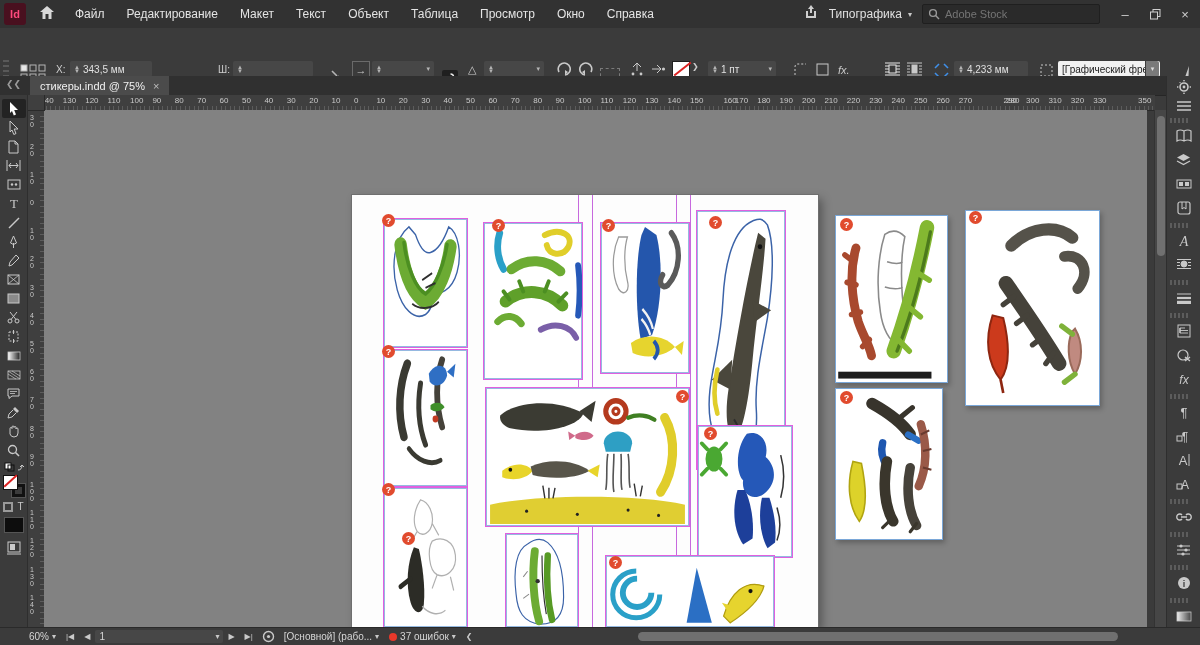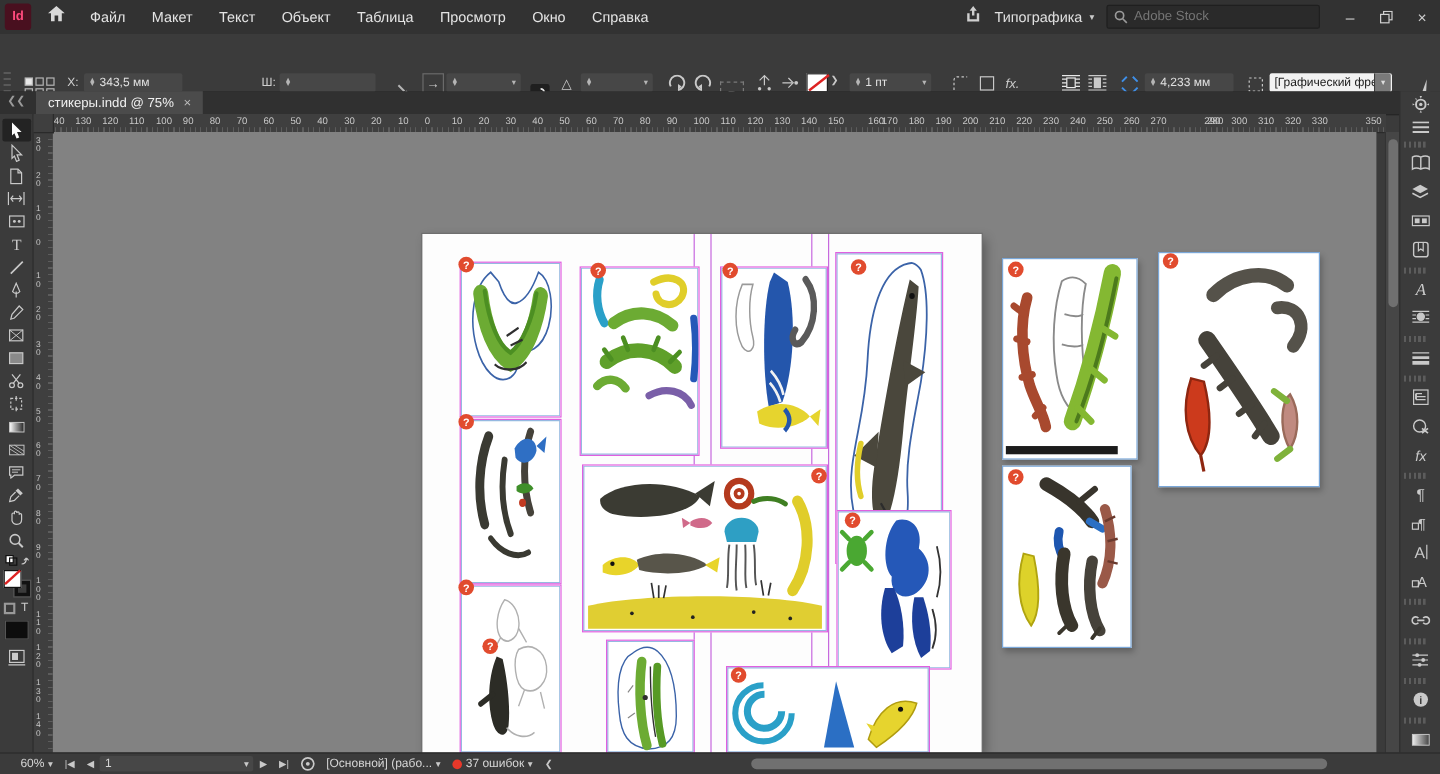--- a/index.html
+++ b/index.html
@@ -94,20 +94,21 @@
 
   <div id="menubar">
     <div id="id-logo">Id</div>
     <span id="home-icon">
       <svg width="14" height="13" viewBox="0 0 14 13">
           <path d="M7 0 L14 6 H11.5 V13 H8.5 V8 H5.5 V13 H2.5 V6 H0 Z" fill="#d8d8d8"></path>
         </svg>
     </span>
     <div id="menu-items" style="display: flex;">
         <span class="menu-item">Файл</span>
+        <span class="menu-item">Редактирование</span>
         <span class="menu-item">Макет</span>
         <span class="menu-item">Текст</span>
         <span class="menu-item">Объект</span>
         <span class="menu-item">Таблица</span>
         <span class="menu-item">Просмотр</span>
         <span class="menu-item">Окно</span>
         <span class="menu-item">Справка</span>
       </div>
     <div id="topbar-right">
       <span>
@@ -880,21 +881,21 @@
                 <stop offset="1" stop-color="#444"></stop>
               </linearGradient>
             </defs>
             <rect x="1" y="1" width="14" height="9" fill="url(#g2)" stroke="currentColor" stroke-width=".8"></rect>
           </svg>
         </div>
       </div>
   </div>
 
   <div id="statusbar">
-    <div class="sb-item" style="margin-left:12px;">
+    <div class="sb-item" style="margin-left:24px;">
       <span>60%</span>
       <span class="tri">▾</span>
     </div>
     <div class="sb-item">
         <span class="tri">|◀</span>
       </div>
     <div class="sb-item">
         <span class="tri">◀</span>
       </div>
     <div class="sb-fld" style="width:120px;">

